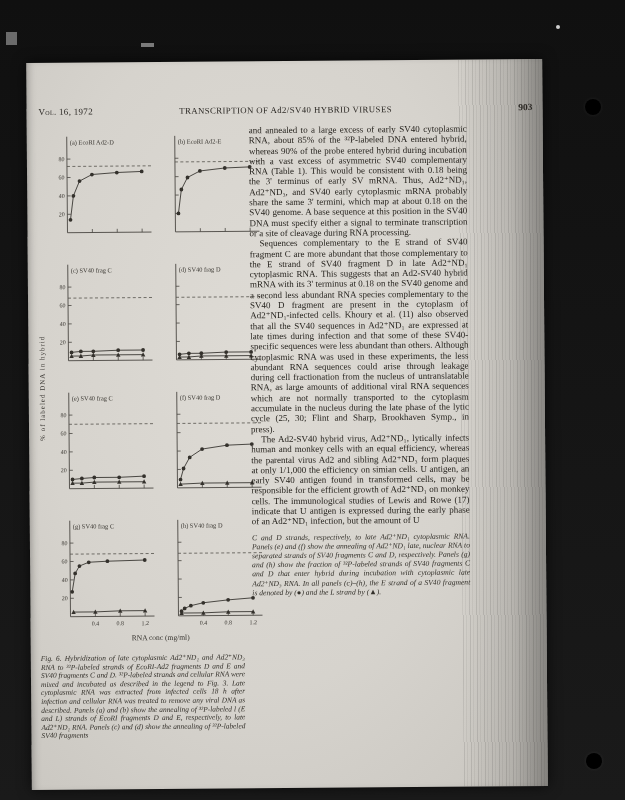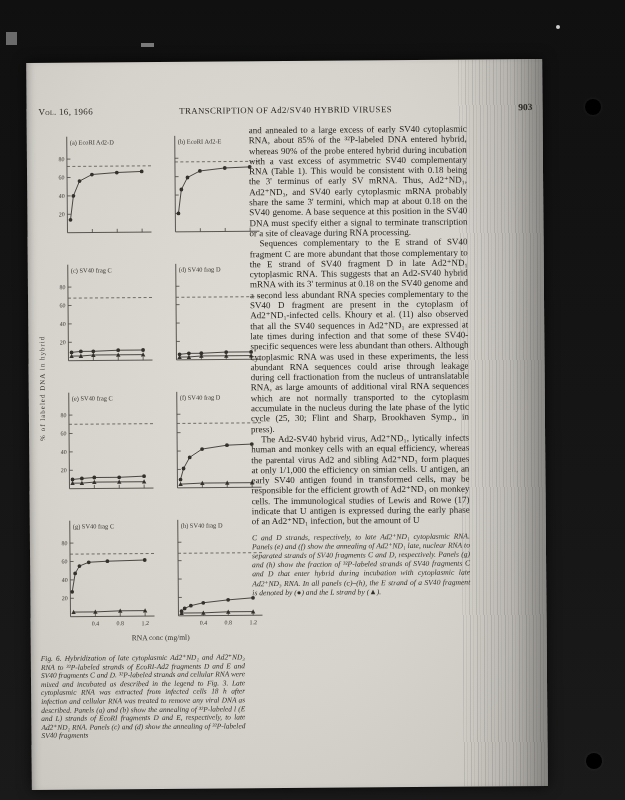--- a/index.html
+++ b/index.html
@@ -43,21 +43,21 @@
 
 <div class="scene">
   <div class="artifact a1"></div>
   <div class="artifact a2"></div>
   <div class="artifact a3"></div>
 
   <div class="page">
     <div class="page-edges"></div>
 
     <div class="header">
-      <span class="journal">Vol. 16, 1966</span>
+      <span class="journal">Vol. 16, 1972</span>
       <span class="ptitle">TRANSCRIPTION OF Ad2/SV40 HYBRID VIRUSES</span>
       <span class="pagenum">903</span>
     </div>
 
     <div class="figure">
       <div class="ylab">% of labeled DNA in hybrid</div>
       <div class="panels" id="panels-grid">
           <svg width="104" height="122">
             <line x1="16" y1="8" x2="16" y2="104" stroke="#4a4742" stroke-width="0.9"></line>
             <line x1="16" y1="104" x2="100" y2="104" stroke="#4a4742" stroke-width="0.9"></line>

